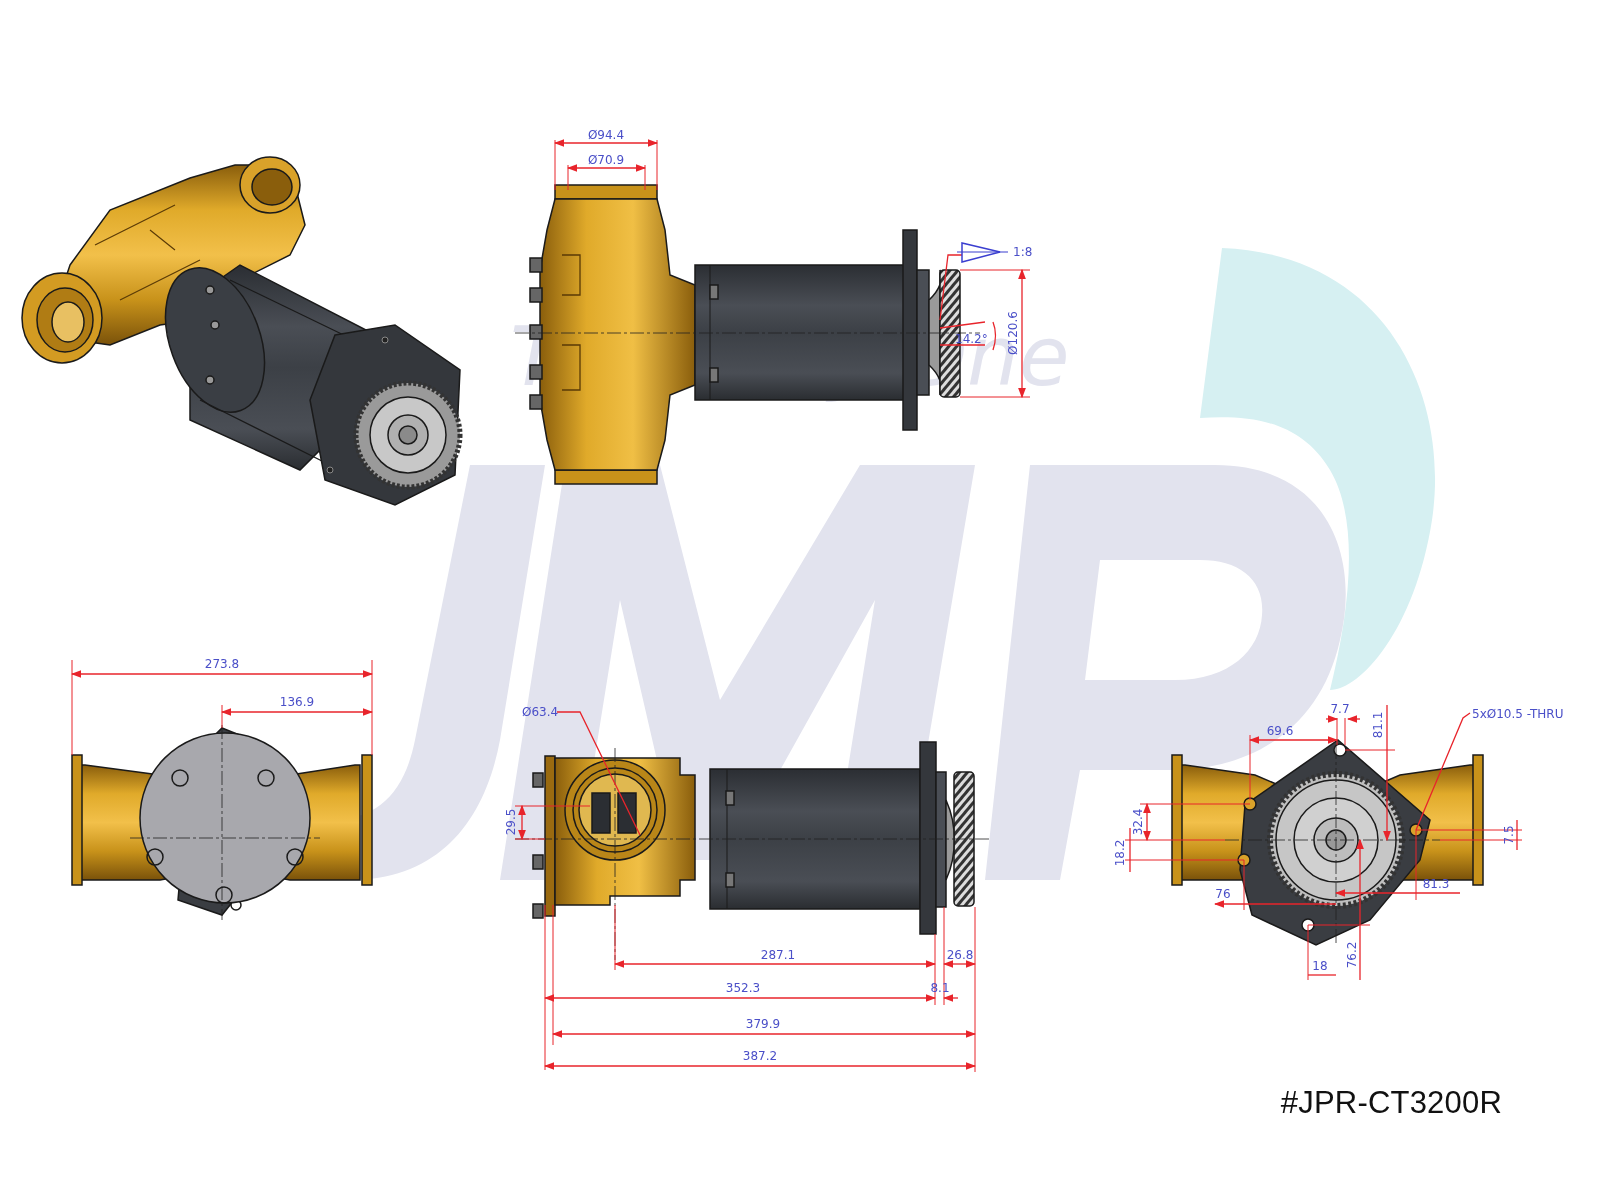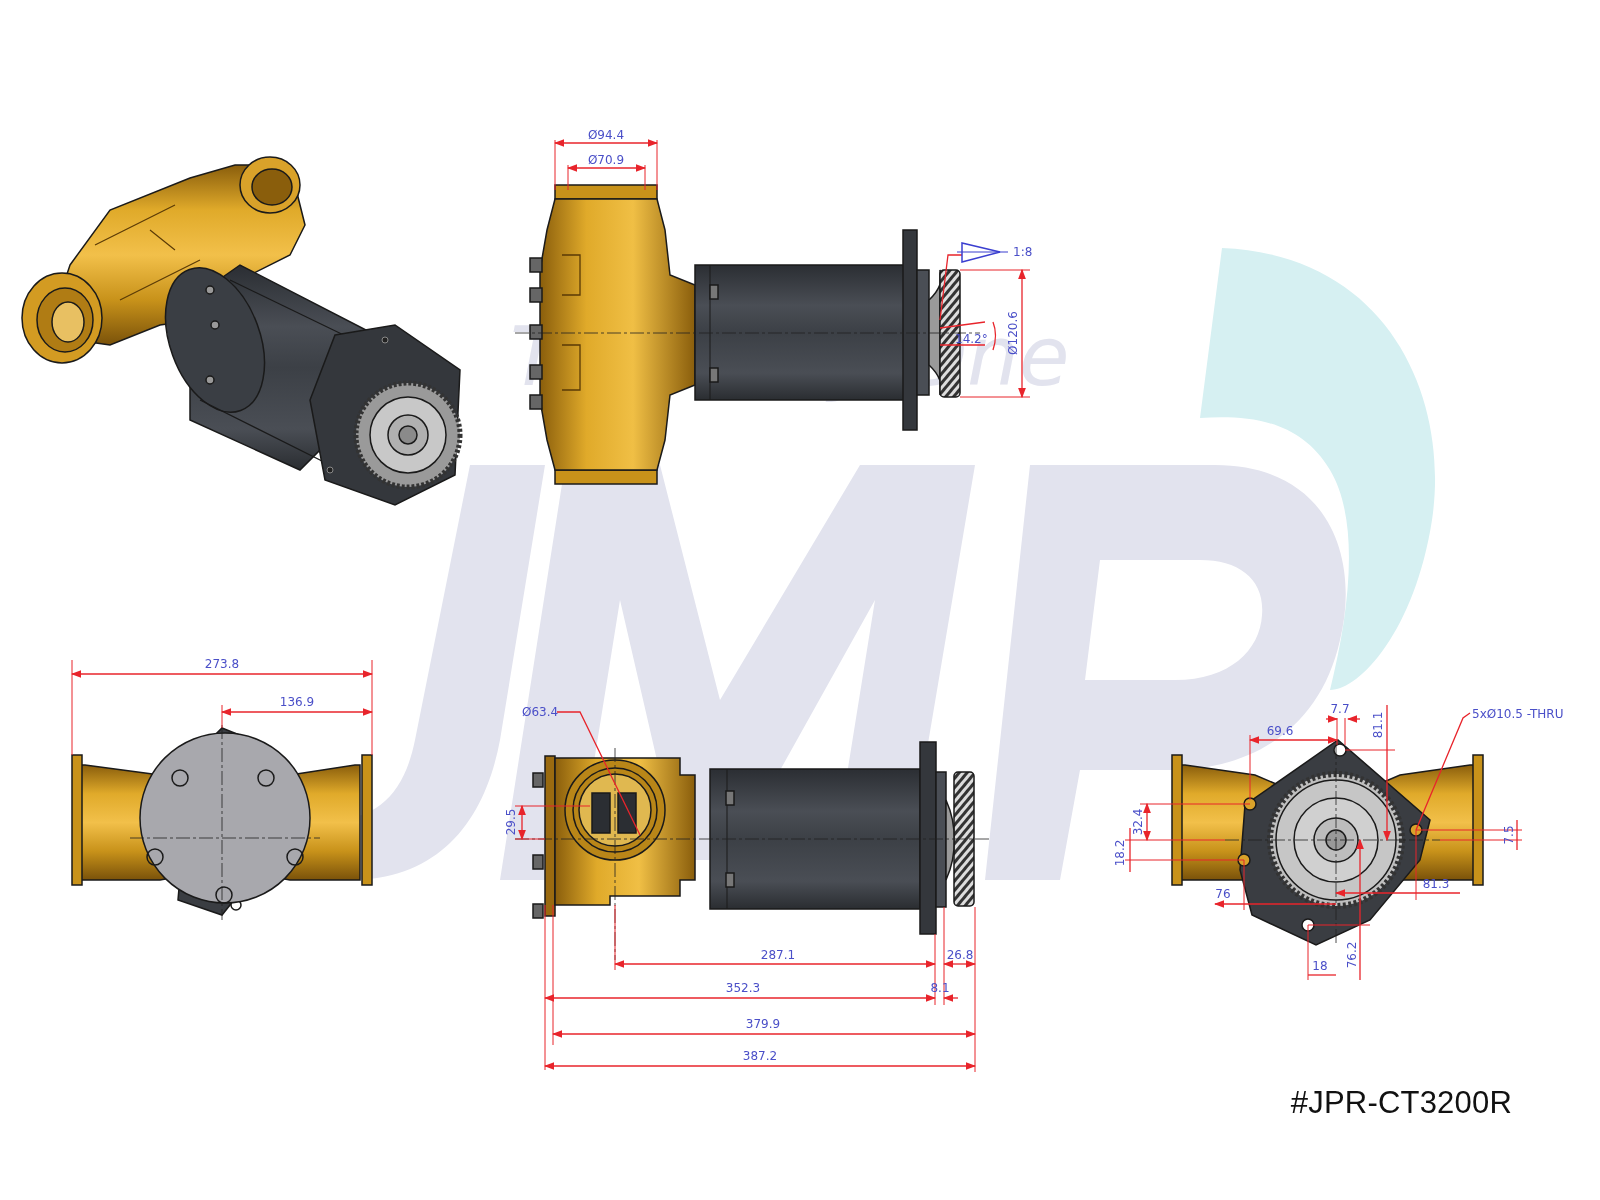--- a/index.html
+++ b/index.html
@@ -3,21 +3,21 @@
 <meta charset="utf-8">
 <style>
   html, body { margin: 0; padding: 0; background: #ffffff; }
   body { width: 1600px; height: 1200px; position: relative; overflow: hidden; font-family: "Liberation Sans", sans-serif; }
   .canvas { position: absolute; left: 0; top: 0; width: 1600px; height: 1200px; }
   .dim { font-family: "DejaVu Sans", sans-serif; font-size: 12px; fill: #4a4fc8; }
   .dimline { stroke: #e8242b; stroke-width: 1.3; fill: none; }
   .extline { stroke: #e8242b; stroke-width: 1; fill: none; }
   .center { stroke: #222; stroke-width: 0.8; stroke-dasharray: 14 3 3 3; fill: none; }
   .outline { stroke: #1a1a1a; stroke-width: 1.5; }
-  .part-label { position: absolute; right: 88px; top: 1085px; font-family: "Liberation Sans", sans-serif; font-size: 31px; color: #111; letter-spacing: 0.2px; }
+  .part-label { position: absolute; right: 98px; top: 1085px; font-family: "Liberation Sans", sans-serif; font-size: 31px; color: #111; letter-spacing: 0.2px; }
   .watermark-text { font-family: "DejaVu Sans", sans-serif; font-style: italic; }
 </style>
 </head>
 <body>
 
 <svg class="canvas" viewBox="0 0 1600 1200" xmlns="http://www.w3.org/2000/svg">
   <defs>
     <linearGradient id="bronze" x1="0" y1="0" x2="0" y2="1">
       <stop offset="0" stop-color="#8a5e0c"></stop>
       <stop offset="0.25" stop-color="#e0aa2a"></stop>

